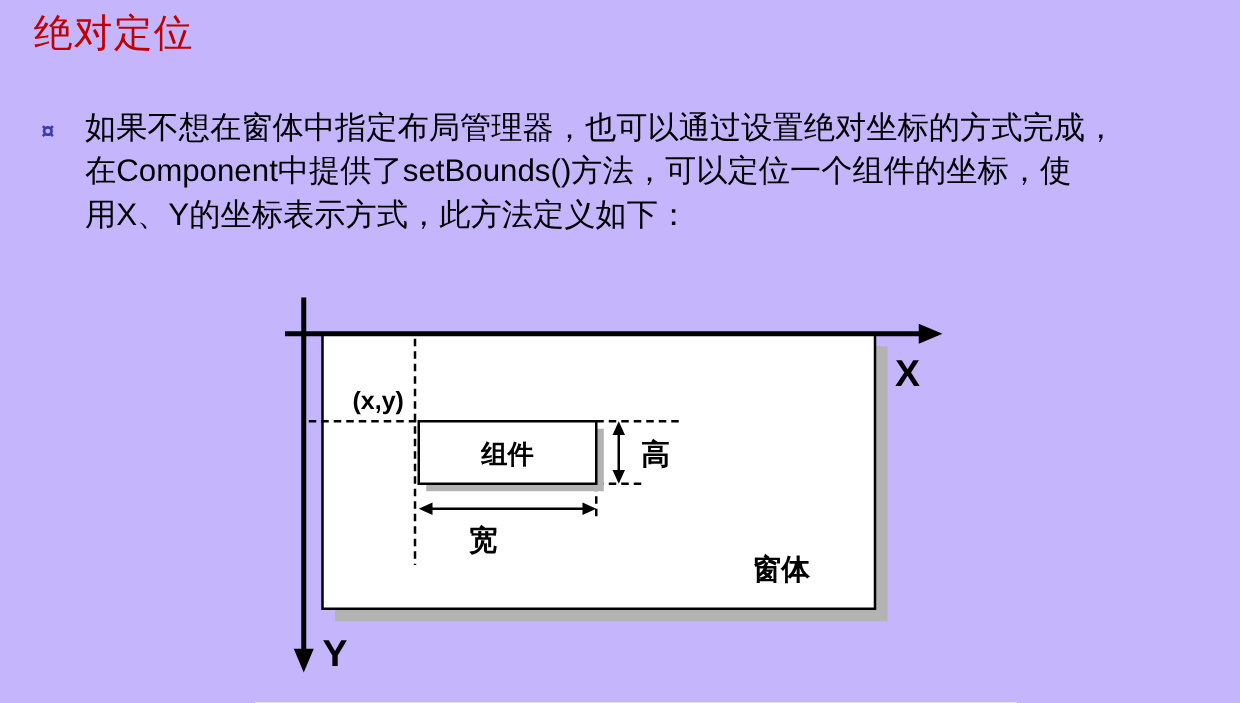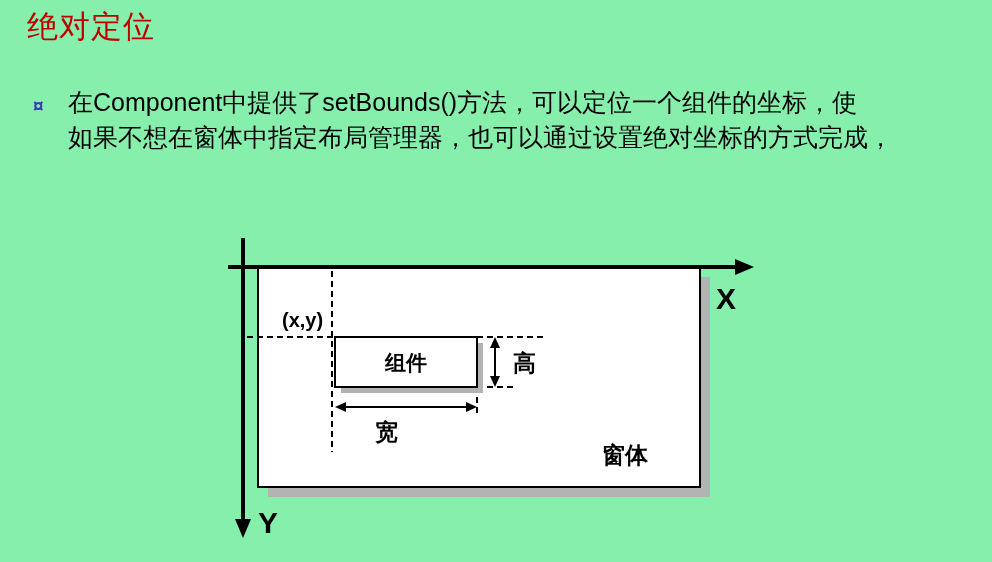--- a/index.html
+++ b/index.html
@@ -1,17 +1,17 @@
 <!DOCTYPE html>
 <html><head>
 <meta charset="utf-8">
 <style>
   html,body { margin:0; padding:0; background:#fff; }
   .slide {
-    position:relative; width:992px; height:562px; background:#86efac;
+    position:relative; width:992px; height:562px; background:#c4b5fd;
     overflow:hidden; font-family:"Liberation Sans", sans-serif;
   }
   .title {
     position:absolute; left:27px; top:6px; margin:0;
     font-family:"Liberation Serif", serif; font-weight:400;
     font-size:31px; color:#c00000; letter-spacing:1px;
   }
   .bullet-marker {
     position:absolute; left:33px; top:95px;
     color:#3a3ab8; font-size:19px; font-weight:bold;
@@ -33,22 +33,23 @@
 </style>
 </head>
 <body>
 
 <div class="slide">
 
   <h1 class="title">绝对定位</h1>
 
   <span class="bullet-marker">¤</span>
   <div class="bullet-text">
+    <div>如果不想在窗体中指定布局管理器，也可以通过设置绝对坐标的方式完成，</div>
     <div>在Component中提供了setBounds()方法，可以定位一个组件的坐标，使</div>
-    <div>如果不想在窗体中指定布局管理器，也可以通过设置绝对坐标的方式完成，</div>
+    <div>用X、Y的坐标表示方式，此方法定义如下：</div>
   </div>
 
 
   <svg class="diagram" width="570" height="325" viewBox="210 235 570 325" xmlns="http://www.w3.org/2000/svg">
 
     <rect x="268" y="277" width="442" height="220" fill="#b3b3b3"></rect>
     <rect x="258" y="267" width="442" height="220" fill="#ffffff" stroke="#000000" stroke-width="2"></rect>
 
     <line x1="228" y1="267" x2="740" y2="267" stroke="#000000" stroke-width="4"></line>
     <polygon points="754,267 735,259 735,275" fill="#000000"></polygon>

